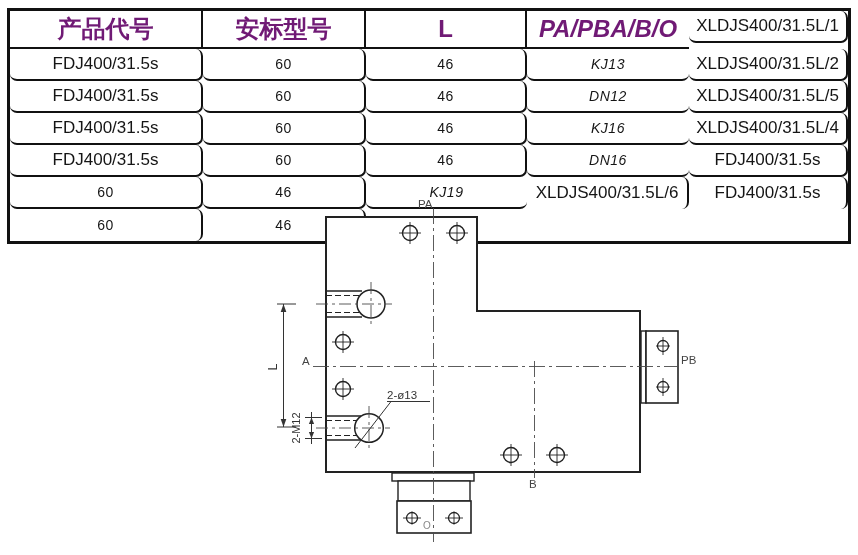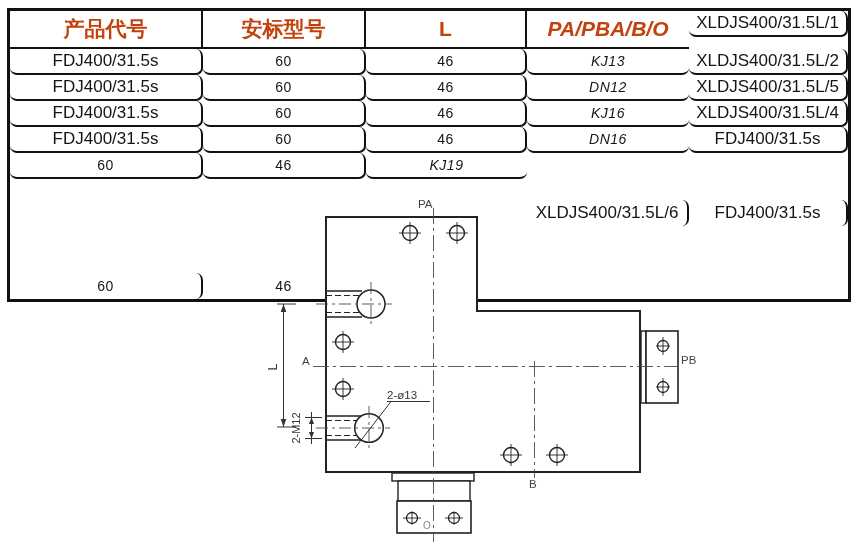--- a/index.html
+++ b/index.html
@@ -13,25 +13,25 @@
     position:absolute;left:7px;top:8px;
     display:grid;grid-template-columns:193px 163px 161px 162px 159px;
     border:3px solid #111;background:#fff;
   }
   .spec-table > div{
     box-sizing:border-box;
     display:flex;align-items:center;justify-content:center;
     border-right:2px solid #111;border-bottom:2px solid #111;
     white-space:nowrap;overflow:hidden;
   }
-  .hcell{height:38px;font-weight:bold;font-size:21px;color:#c2410c;}
-  .cell{height:26px;font-size:17px;color:#151515;border-radius:7px;}
+  .hcell{height:38px;font-weight:bold;font-size:24px;color:#701a75;}
+  .cell{height:32px;font-size:17px;color:#151515;border-radius:7px;}
   .cell.num{font-size:14px;letter-spacing:.5px;}
   .lastc{border-right:none !important;font-style:italic;}
-  .lastr{border-bottom:none !important;margin-top:47px;}
+  .lastr{border-bottom:none !important;}
   
   svg{position:absolute;left:0;top:0;}
   svg text{font-family:"Liberation Sans", sans-serif;}
 </style>
 </head>
 <body>
 
 <div class="stage">
 
   <div class="spec-table" id="spec-table">

